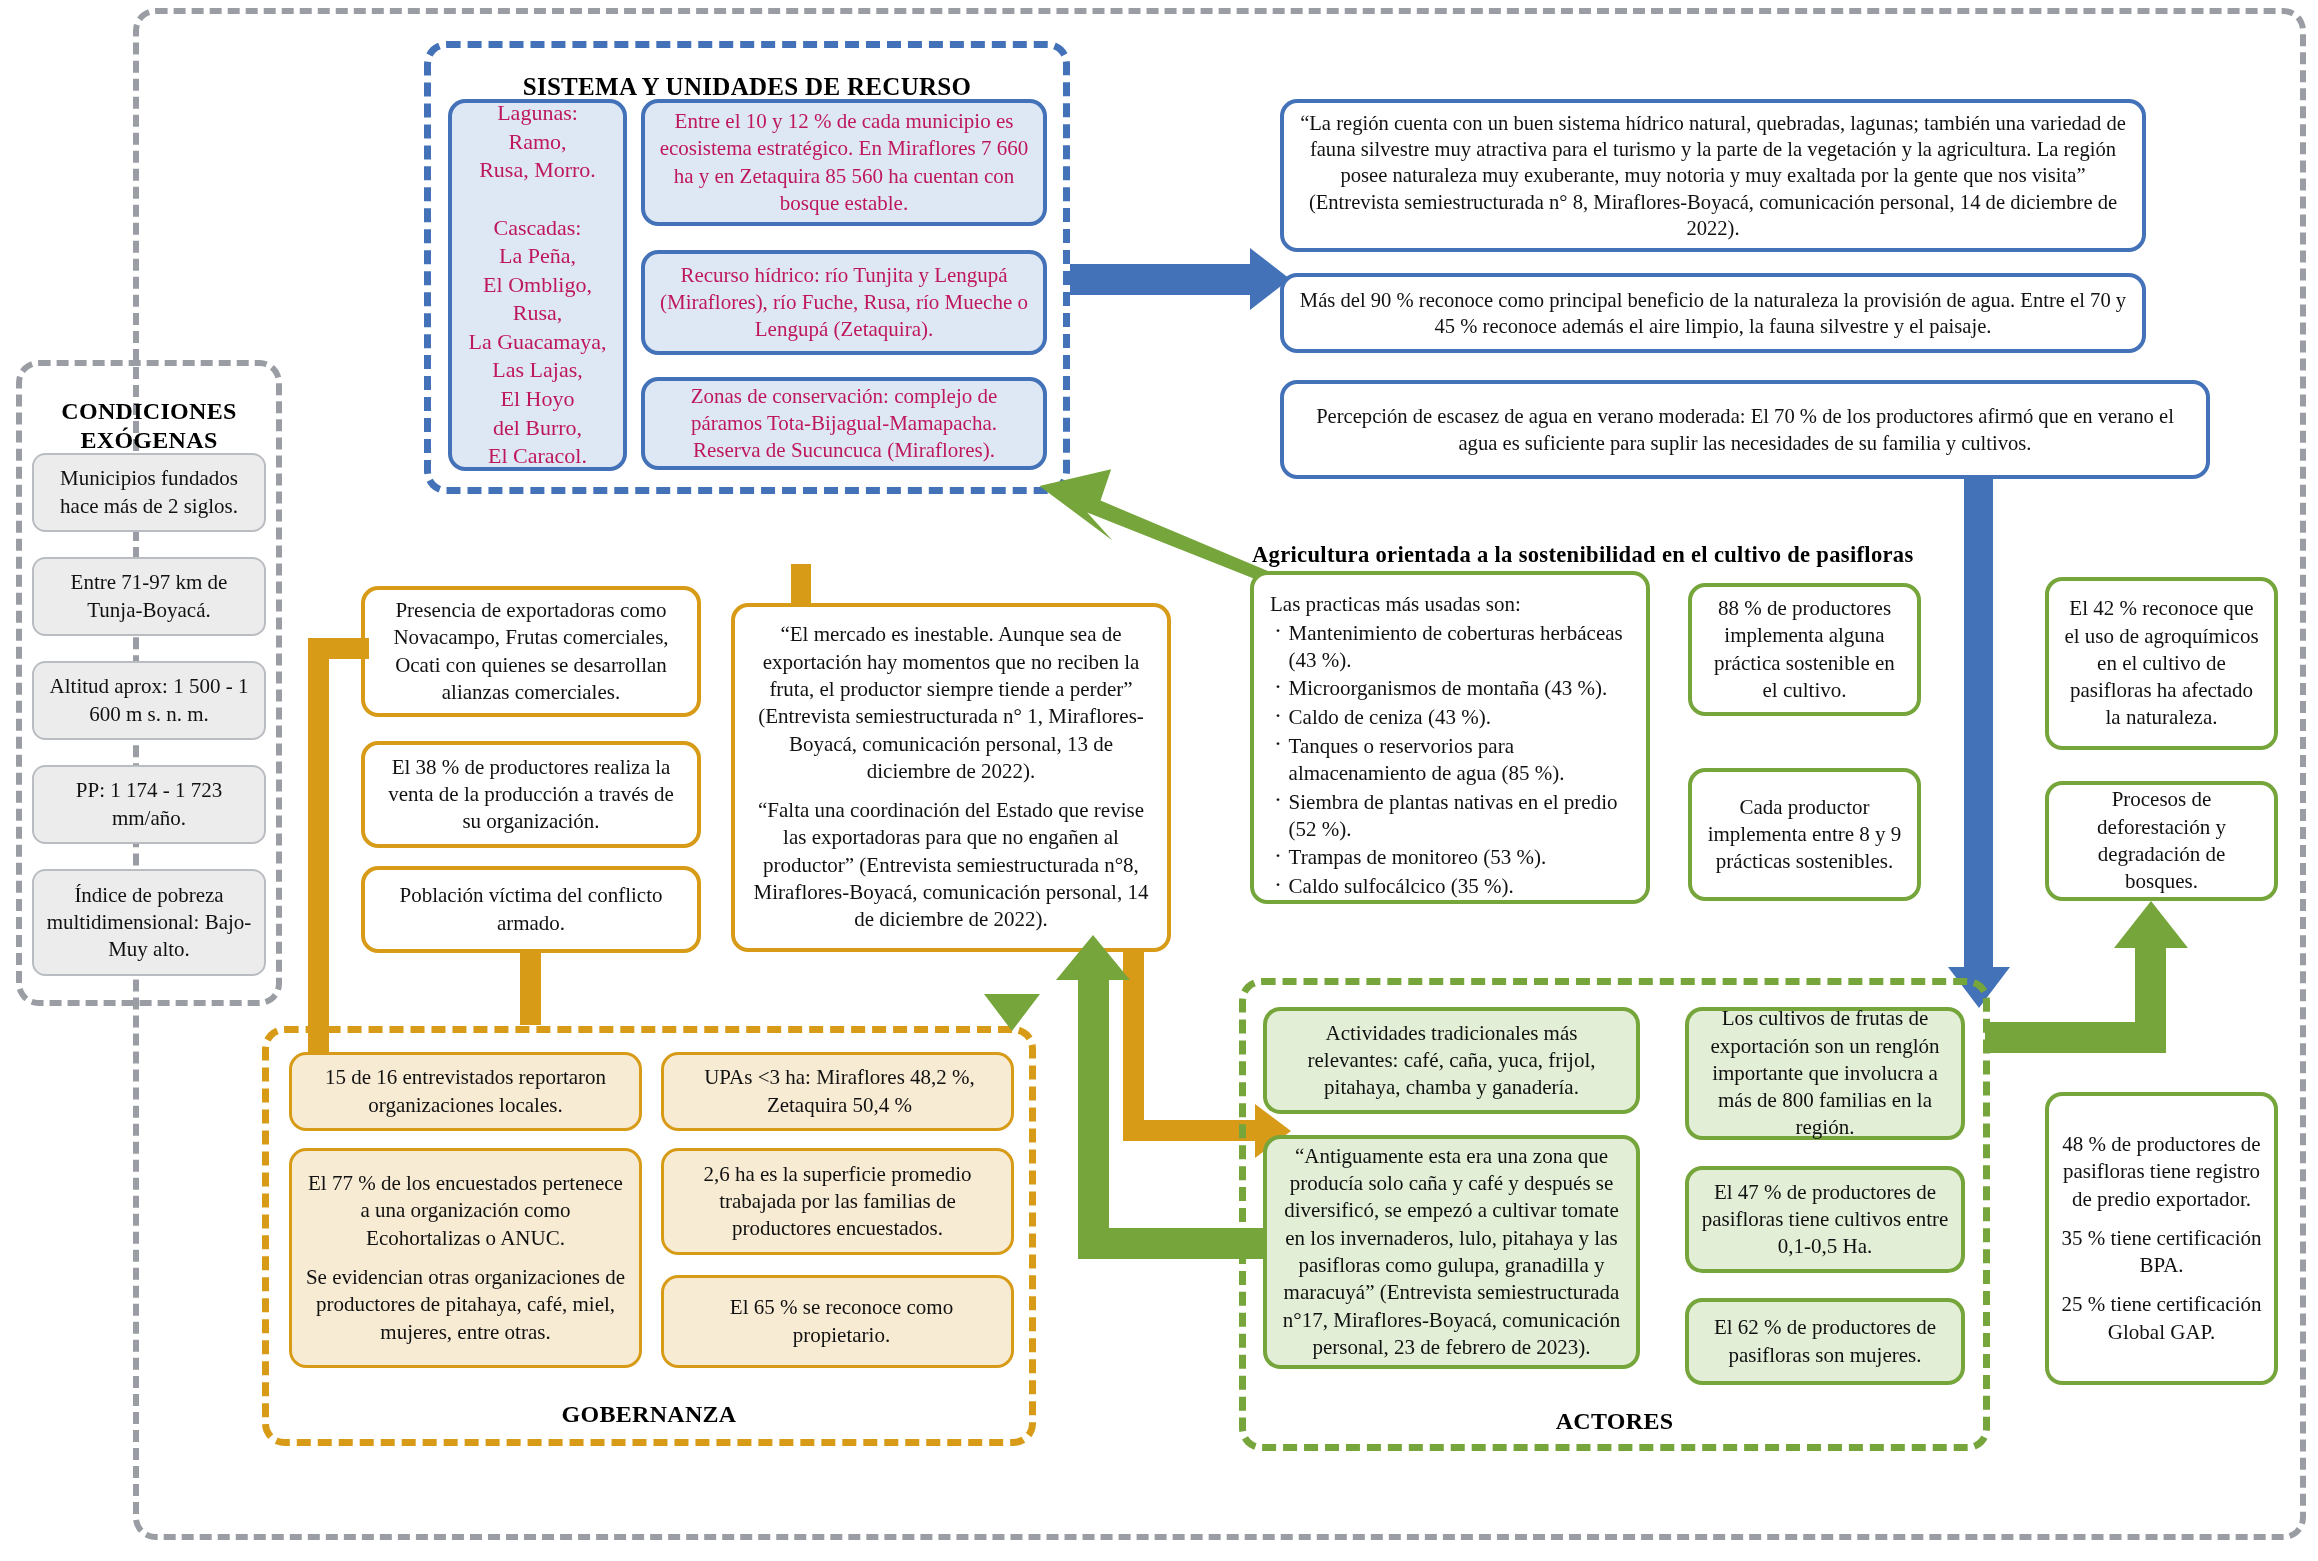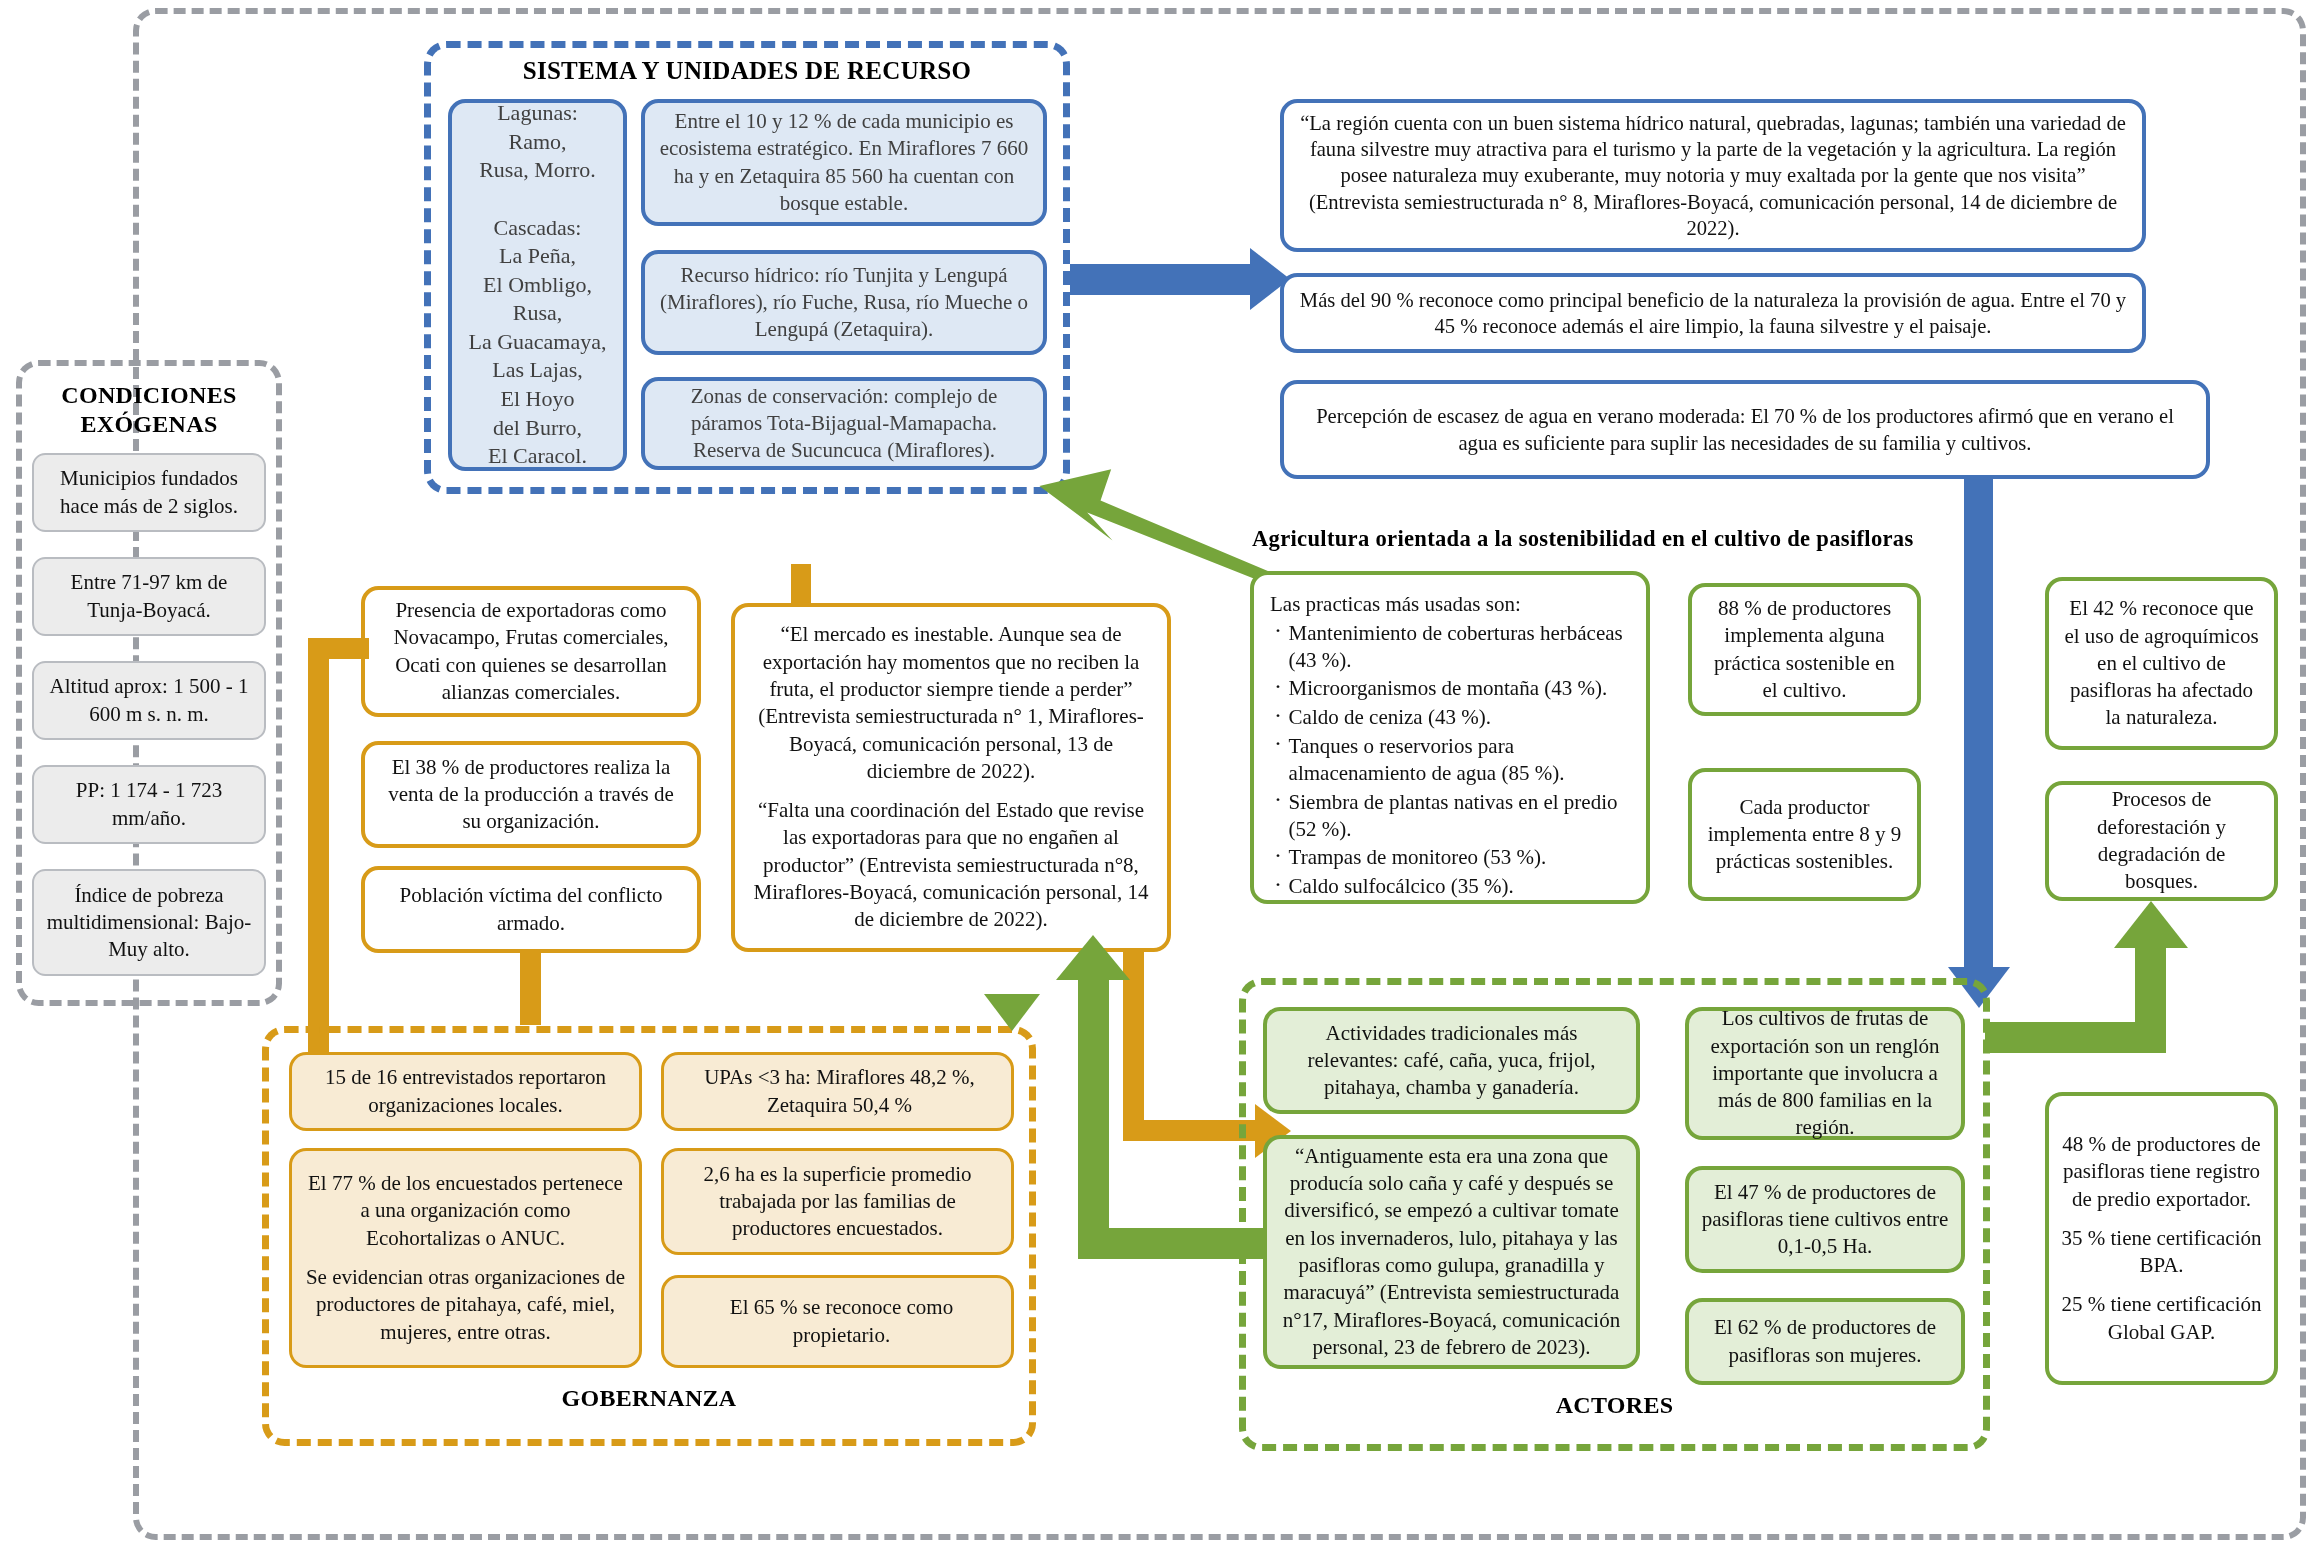--- a/index.html
+++ b/index.html
@@ -4,36 +4,36 @@
 <style>
   html,body{margin:0;padding:0;background:#fff;}
   body{font-family:"Liberation Serif", serif;}
   #stage{position:relative;width:2319px;height:1562px;background:#fff;overflow:hidden;}
 
   
   .box{position:absolute;box-sizing:border-box;display:flex;align-items:center;justify-content:center;text-align:center;}
   .box .txt{display:block;width:100%;}
 
   .blue-box{border:4px solid #4372B8;border-radius:17.3px;background:#fff;color:#111;}
-  .blue-fill{border:4px solid #4372B8;border-radius:17.3px;background:#DEE8F4;color:#404040;}
+  .blue-fill{border:4px solid #4372B8;border-radius:17.3px;background:#DEE8F4;color:#be185d;}
   .green-box{border:4px solid #76A53B;border-radius:17.3px;background:#fff;color:#111;}
   .green-fill{border:4px solid #76A53B;border-radius:17.3px;background:#E3EEd7;color:#111;}
   .orange-box{border:4.7px solid #D89B18;border-radius:17.3px;background:#fff;color:#111;}
   .orange-fill{border:3.3px solid #D89B18;border-radius:17.3px;background:#F8EBD4;color:#111;}
   .gray-box{border:2px solid #B9BCC1;border-radius:13.3px;background:#ECECEC;color:#111;}
 
   
   .frame{position:absolute;box-sizing:border-box;border-radius:22.6px;}
   .frame-gray{border:6px dashed #9A9DA3;}
   .frame-blue{border:7.3px dashed #4372B8;}
   .frame-orange{border:7.3px dashed #D89B18;}
   .frame-green{border:7.3px dashed #76A53B;}
 
   .grouptitle{position:absolute;font-weight:bold;color:#000;text-align:center;
-              font-family:"Liberation Serif",serif;letter-spacing:0.3px;}
+              font-family:"Liberation Serif",serif;letter-spacing:0.3px;margin-top:16px;}
 
   
   .abar{position:absolute;}
   .ahead{position:absolute;width:0;height:0;}
   .t33{font-size:22px;line-height:1.30;}
   .t32{font-size:21px;line-height:1.30;}
   .t31{font-size:20.6px;line-height:1.28;}
   .pad{padding:6.7px 12px;}
   ul.plist{margin:0;padding:0 4px 0 22.6px;text-align:left;list-style:none;}
   ul.plist li{position:relative;margin:0 0 1.3px 0;}

